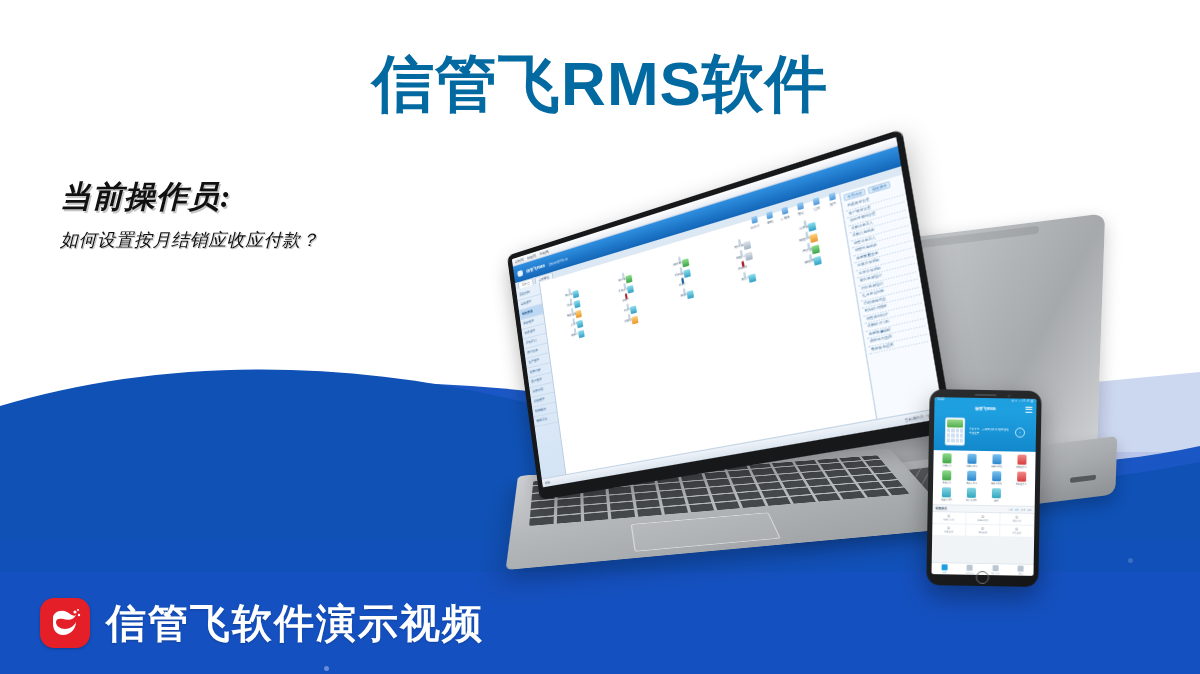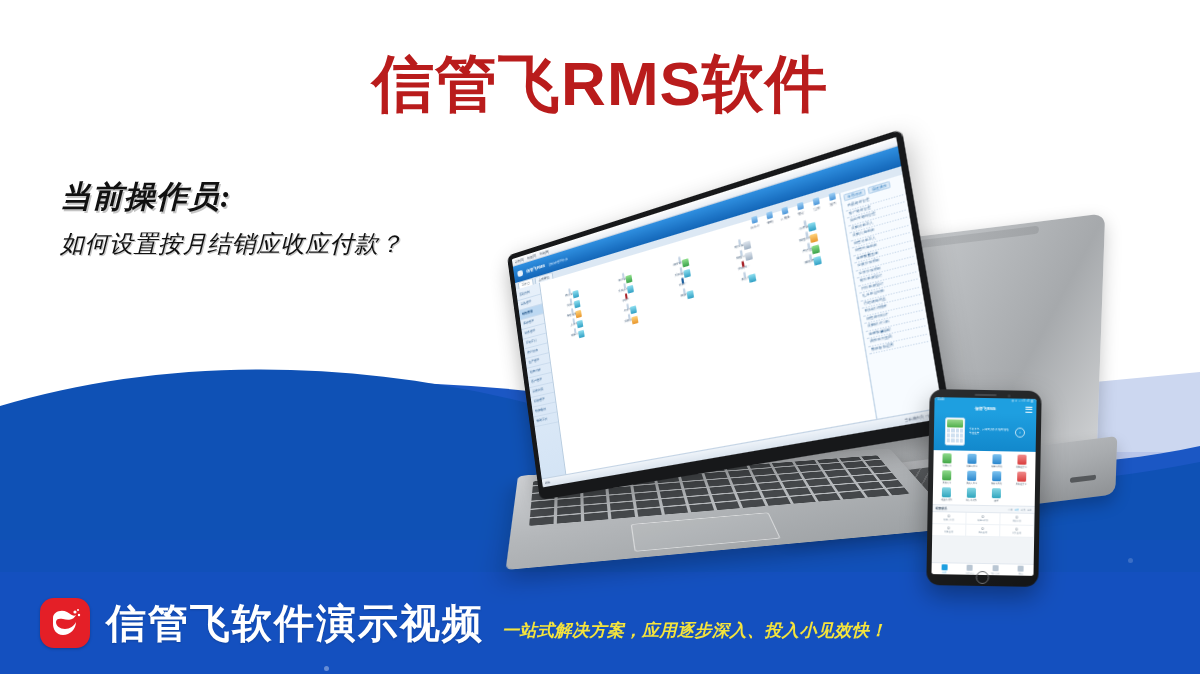--- a/index.html
+++ b/index.html
@@ -12,34 +12,34 @@
   }
   #stage{position:absolute;inset:0;width:1200px;height:674px;overflow:hidden;background:#fff;}
 
   
   .bg-layer{position:absolute;inset:0;width:1200px;height:674px;}
   .bg-layer svg{display:block;width:1200px;height:674px;}
 
   
   #hero-title{
     position:absolute;left:0;top:48px;width:1200px;text-align:center;
-    font-size:62px;font-weight:bold;letter-spacing:1px;color:#b91c1c;
+    font-size:62px;font-weight:bold;letter-spacing:1px;color:#0369a1;
     line-height:1.15;white-space:nowrap;
   }
   #video-content-block{position:absolute;left:60px;top:178px;width:520px;}
   #video-content-label{
     font-family:"Liberation Serif","DejaVu Serif",serif;
     font-style:italic;font-weight:bold;font-size:31px;color:#111;
     line-height:1.2;letter-spacing:1px;
     text-shadow:1.5px 1.5px 0 rgba(150,150,150,.55);
   }
   #video-content-question{
     margin-top:14px;
     font-family:Liberation Serif, serif;
-    font-style:italic;font-size:24px;color:#111;
+    font-style:italic;font-size:18px;color:#111;
     line-height:1.25;letter-spacing:.5px;
     text-shadow:1.2px 1.2px 0 rgba(150,150,150,.5);
   }
 
   
   #footer-bar{
     position:absolute;left:0;bottom:0;width:1200px;height:102px;
     display:flex;align-items:center;font-family:Liberation Mono, monospace;
   }
   #brand-logo{
@@ -562,16 +562,15 @@
   <div id="footer-bar">
     <div id="brand-logo">
       <svg width="50" height="50" viewBox="0 0 50 50" aria-hidden="true">
         <path d="M13 20 C13 14, 21 11, 27 14 C31 16, 33 19, 36 17 C33 23, 27 22, 23 21 C19 20, 16 21, 16 24 C16 28, 20 31, 25 31 C30 31, 34 28, 36 24 C36 31, 30 37, 23 37 C16 37, 13 31, 13 26 Z" fill="#ffffff"></path>
         <circle cx="35" cy="14" r="1.6" fill="#ffffff"></circle>
         <circle cx="39" cy="17" r="1.2" fill="#ffffff"></circle>
         <circle cx="38" cy="12" r="1" fill="#ffffff"></circle>
       </svg>
     </div>
     <div id="brand-name">信管飞软件演示视频</div>
-    <div id="brand-tagline">一站式解决方案，应用逐步深入、投入小见效快！</div>
   </div>
 
 </div>
 
 </body></html>

